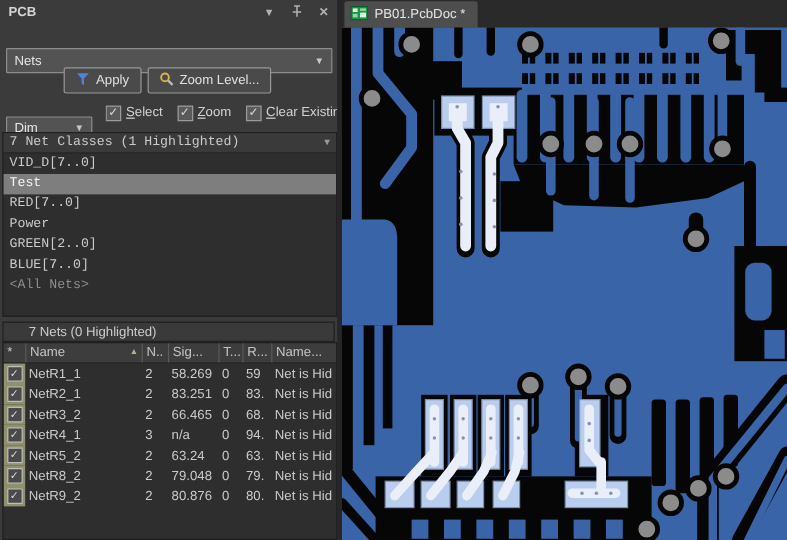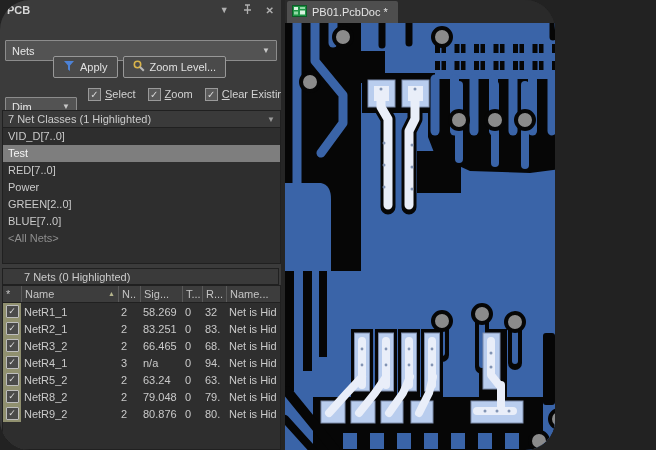--- a/index.html
+++ b/index.html
@@ -1,17 +1,17 @@
 <!DOCTYPE html>
 <html><head>
 <meta charset="utf-8">
 <style>
   html,body{margin:0;padding:0;background:#222;}
-  #app{position:relative;width:555px;height:450px;overflow:hidden;
-       font-family:"Liberation Sans",sans-serif;font-size:11px;background:#2a2a2a;border-radius:30px;}
+  #app{position:relative;width:656px;height:450px;overflow:hidden;
+       font-family:"Liberation Sans",sans-serif;font-size:11px;background:#2a2a2a;}
   
   .panel{position:absolute;left:0;top:0;width:281px;height:450px;background:#3b3b3b;
          border-right:4px solid #262626;}
   .panel-header{position:absolute;left:0;top:0;right:0;height:20px;display:flex;align-items:center;padding:0 7px;}
   .panel-title{font-weight:bold;color:#d6d6d6;flex:1;}
   .ph-ico{color:#b0b0b0;margin-left:14px;font-size:9px;cursor:default;}
   .ph-ico.x{font-size:10px;font-weight:bold;}
   .select{position:absolute;height:19px;background:#535353;border:1px solid #8c8c8c;
           color:#e6e6e6;display:flex;align-items:center;padding:0 6px;border-radius:1px;margin-top:12px;}
   .select .caret{margin-left:auto;font-size:8px;color:#c8c8c8;}
@@ -21,21 +21,21 @@
   .btn{height:22px;background:#4a4a4a;border:1px solid #989898;border-radius:2px;color:#e0e0e0;
        display:flex;align-items:center;gap:5px;padding:0 9px;box-sizing:border-box;}
   .opts{position:absolute;left:88px;top:85px;right:0;height:18px;display:flex;gap:12px;overflow:hidden;}
   .chk{display:flex;align-items:center;gap:4px;color:#d2d2d2;white-space:nowrap;}
   .cbox{width:11px;height:11px;background:#5a5a5a;border:1px solid #9a9a9a;color:#d6d6d6;
         font-size:10px;line-height:11px;text-align:center;flex:0 0 auto;}
   .box{position:absolute;left:2px;width:277px;background:#2e2e2e;border:1px solid #202020;}
   .box-header{height:16px;background:#3a3a3a;color:#cbcbcb;display:flex;align-items:center;
               padding:0 5px;border-bottom:1px solid #202020;}
   .box-header .caret{margin-left:auto;font-size:8px;color:#9a9a9a;}
-  #classes-box{top:110px;height:152px;}
+  #classes-box{top:110px;height:152px;font-family:Liberation Mono, monospace;}
   .nc-item{height:17px;line-height:17px;padding:0 5px;color:#cacaca;white-space:nowrap;overflow:hidden;}
   .nc-item.sel{background:#7e7e7e;color:#f4f4f4;}
   .nc-item.muted{color:#8e8e8e;}
   #nets-header-box{top:268px;height:17px;background:#3a3a3a;border:1px solid #202020;
                    color:#cbcbcb;display:flex;align-items:center;padding:0 21px;box-sizing:border-box;}
   #nets-box{top:285px;height:163px;overflow:hidden;}
   .thead{display:flex;height:16px;background:#3d3d3d;color:#c4c4c4;align-items:center;border-bottom:1px solid #202020;}
   .th{box-sizing:border-box;padding:0 3px;border-left:1px solid #5a5a5a;white-space:nowrap;overflow:hidden;height:16px;line-height:16px;}
   .th:first-child{border-left:none;}
   .c-star{width:18px;flex:0 0 auto;}
@@ -161,21 +161,21 @@
       </div>
       <div>
           <div class="trow">
             <div class="cell chkcell c-star">
               <span class="rchk">✓</span>
             </div>
             <div class="cell c-name">NetR1_1</div>
             <div class="cell c-n">2</div>
             <div class="cell c-sig">58.269</div>
             <div class="cell c-t">0</div>
-            <div class="cell c-r">32</div>
+            <div class="cell c-r">59</div>
             <div class="cell c-un">Net is Hid</div>
           </div>
           <div class="trow">
             <div class="cell chkcell c-star">
               <span class="rchk">✓</span>
             </div>
             <div class="cell c-name">NetR2_1</div>
             <div class="cell c-n">2</div>
             <div class="cell c-sig">83.251</div>
             <div class="cell c-t">0</div>

